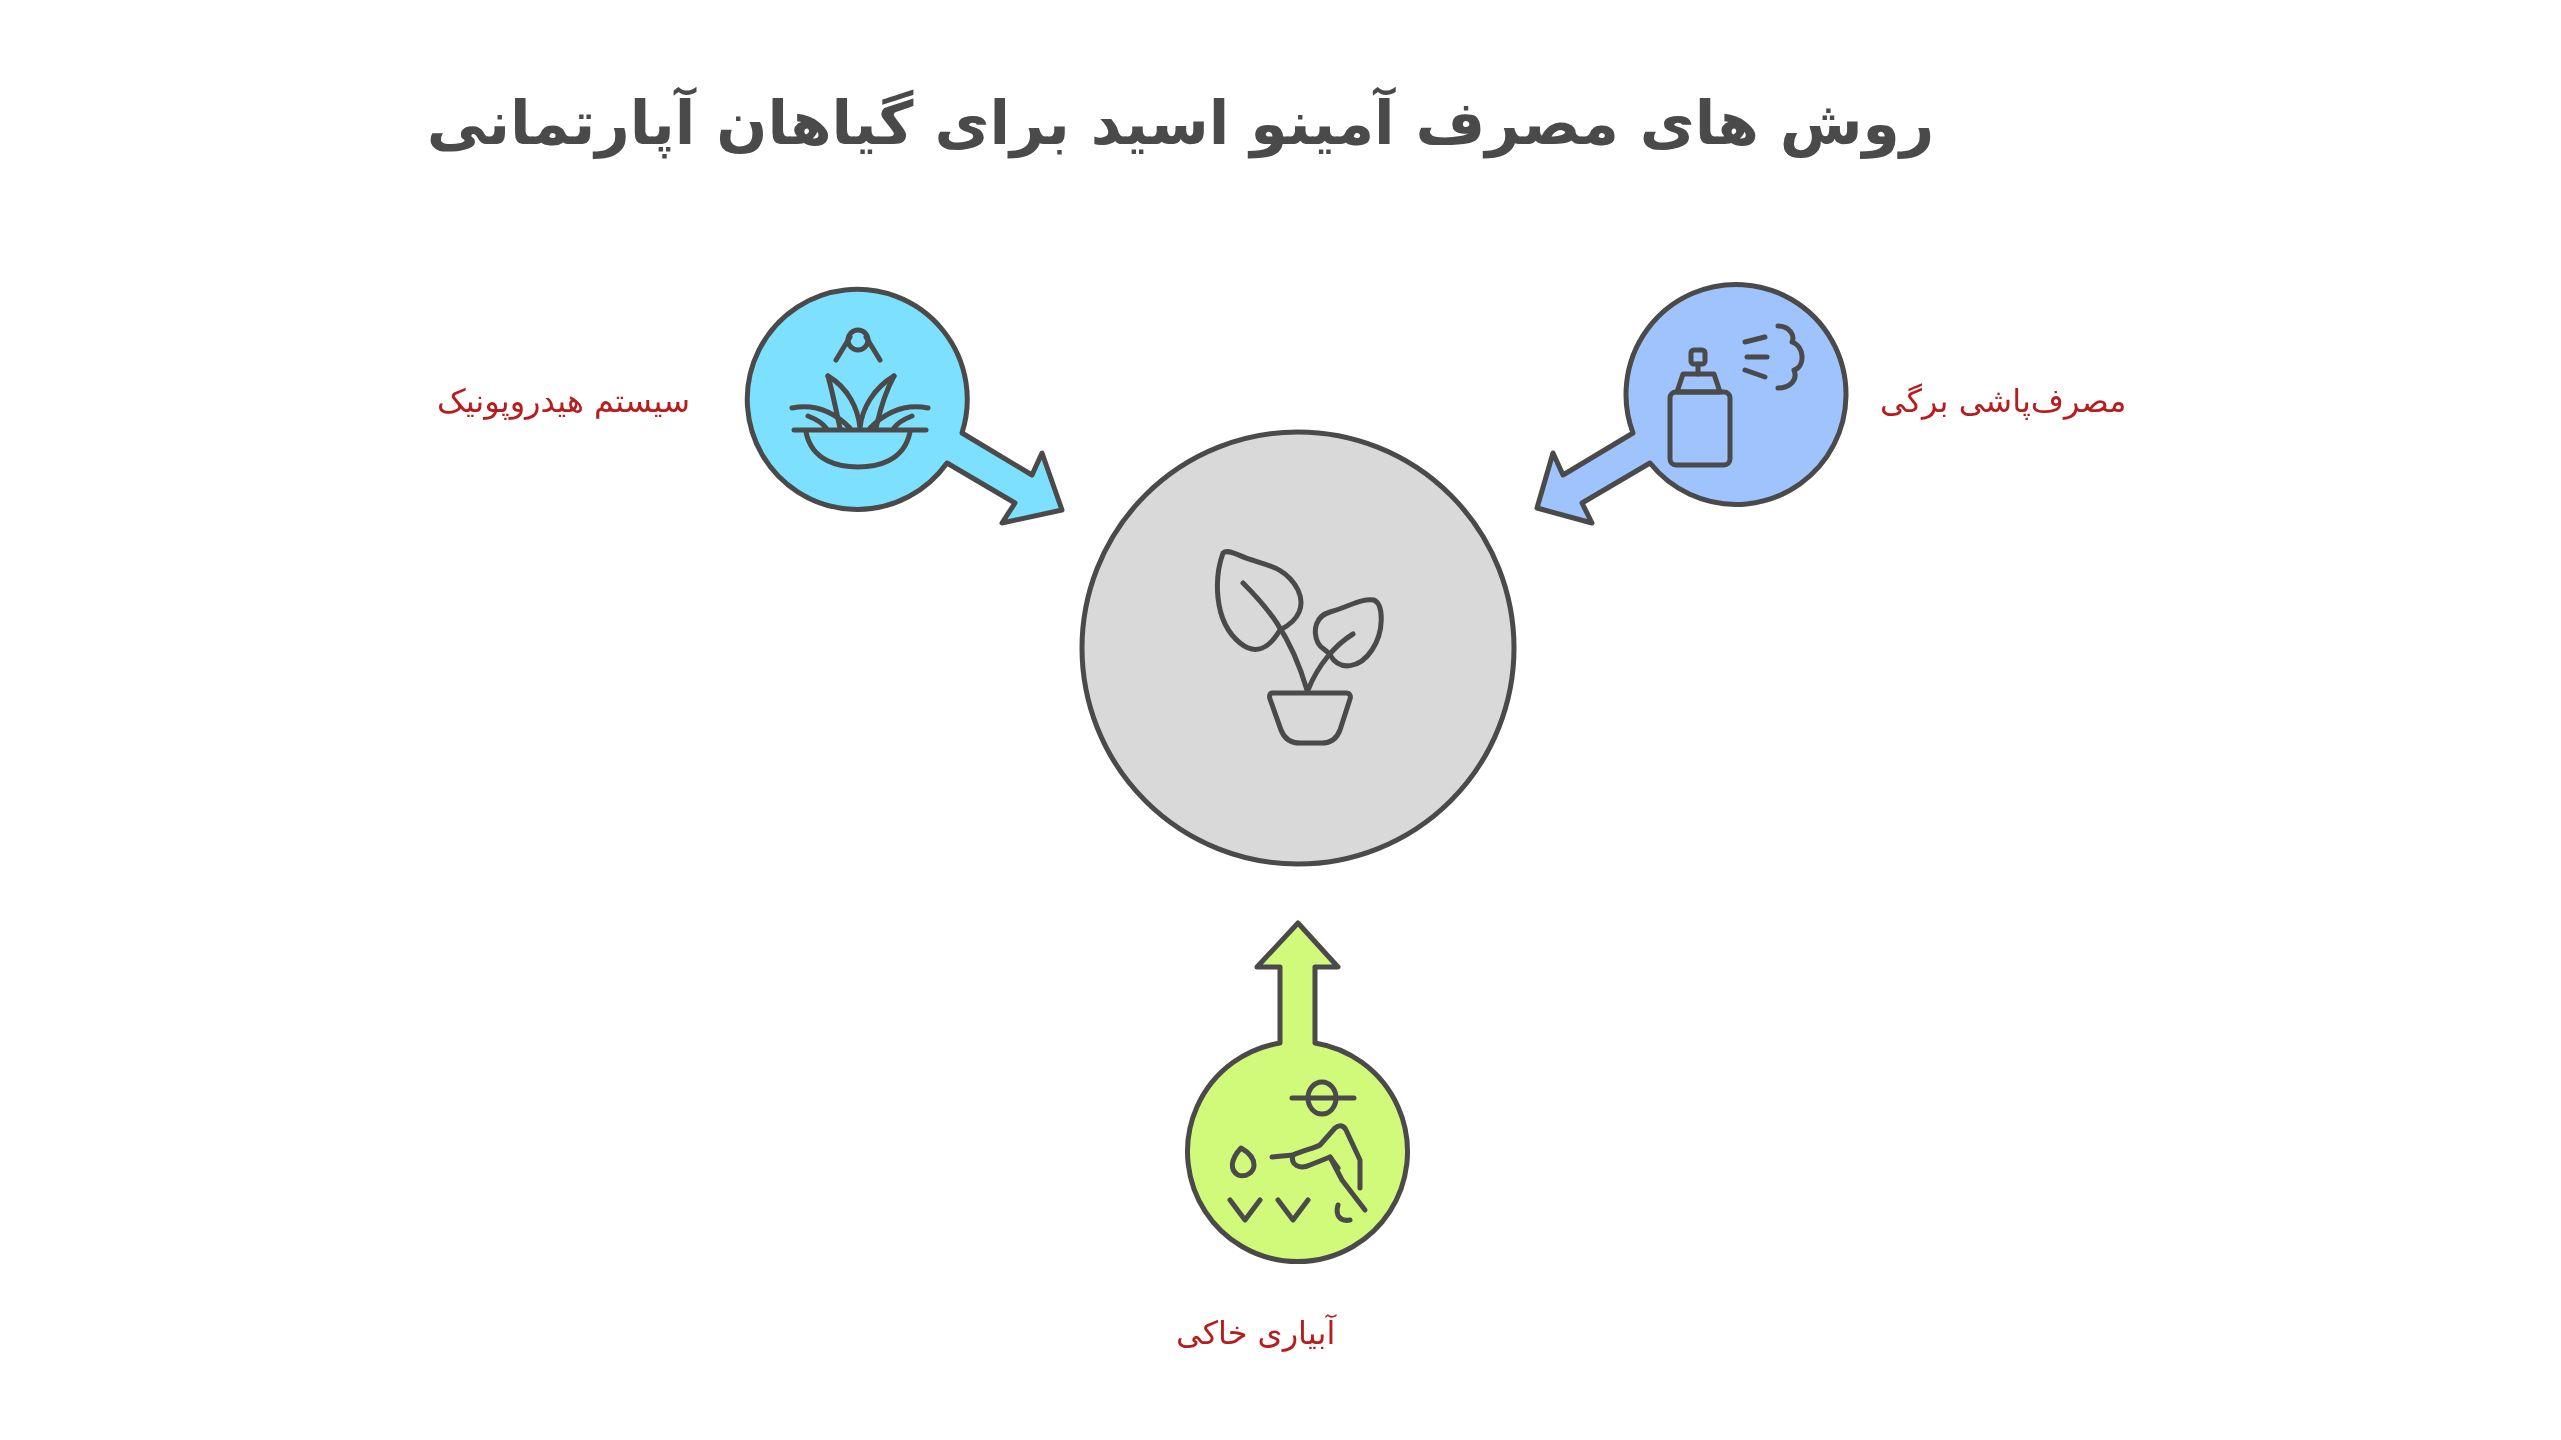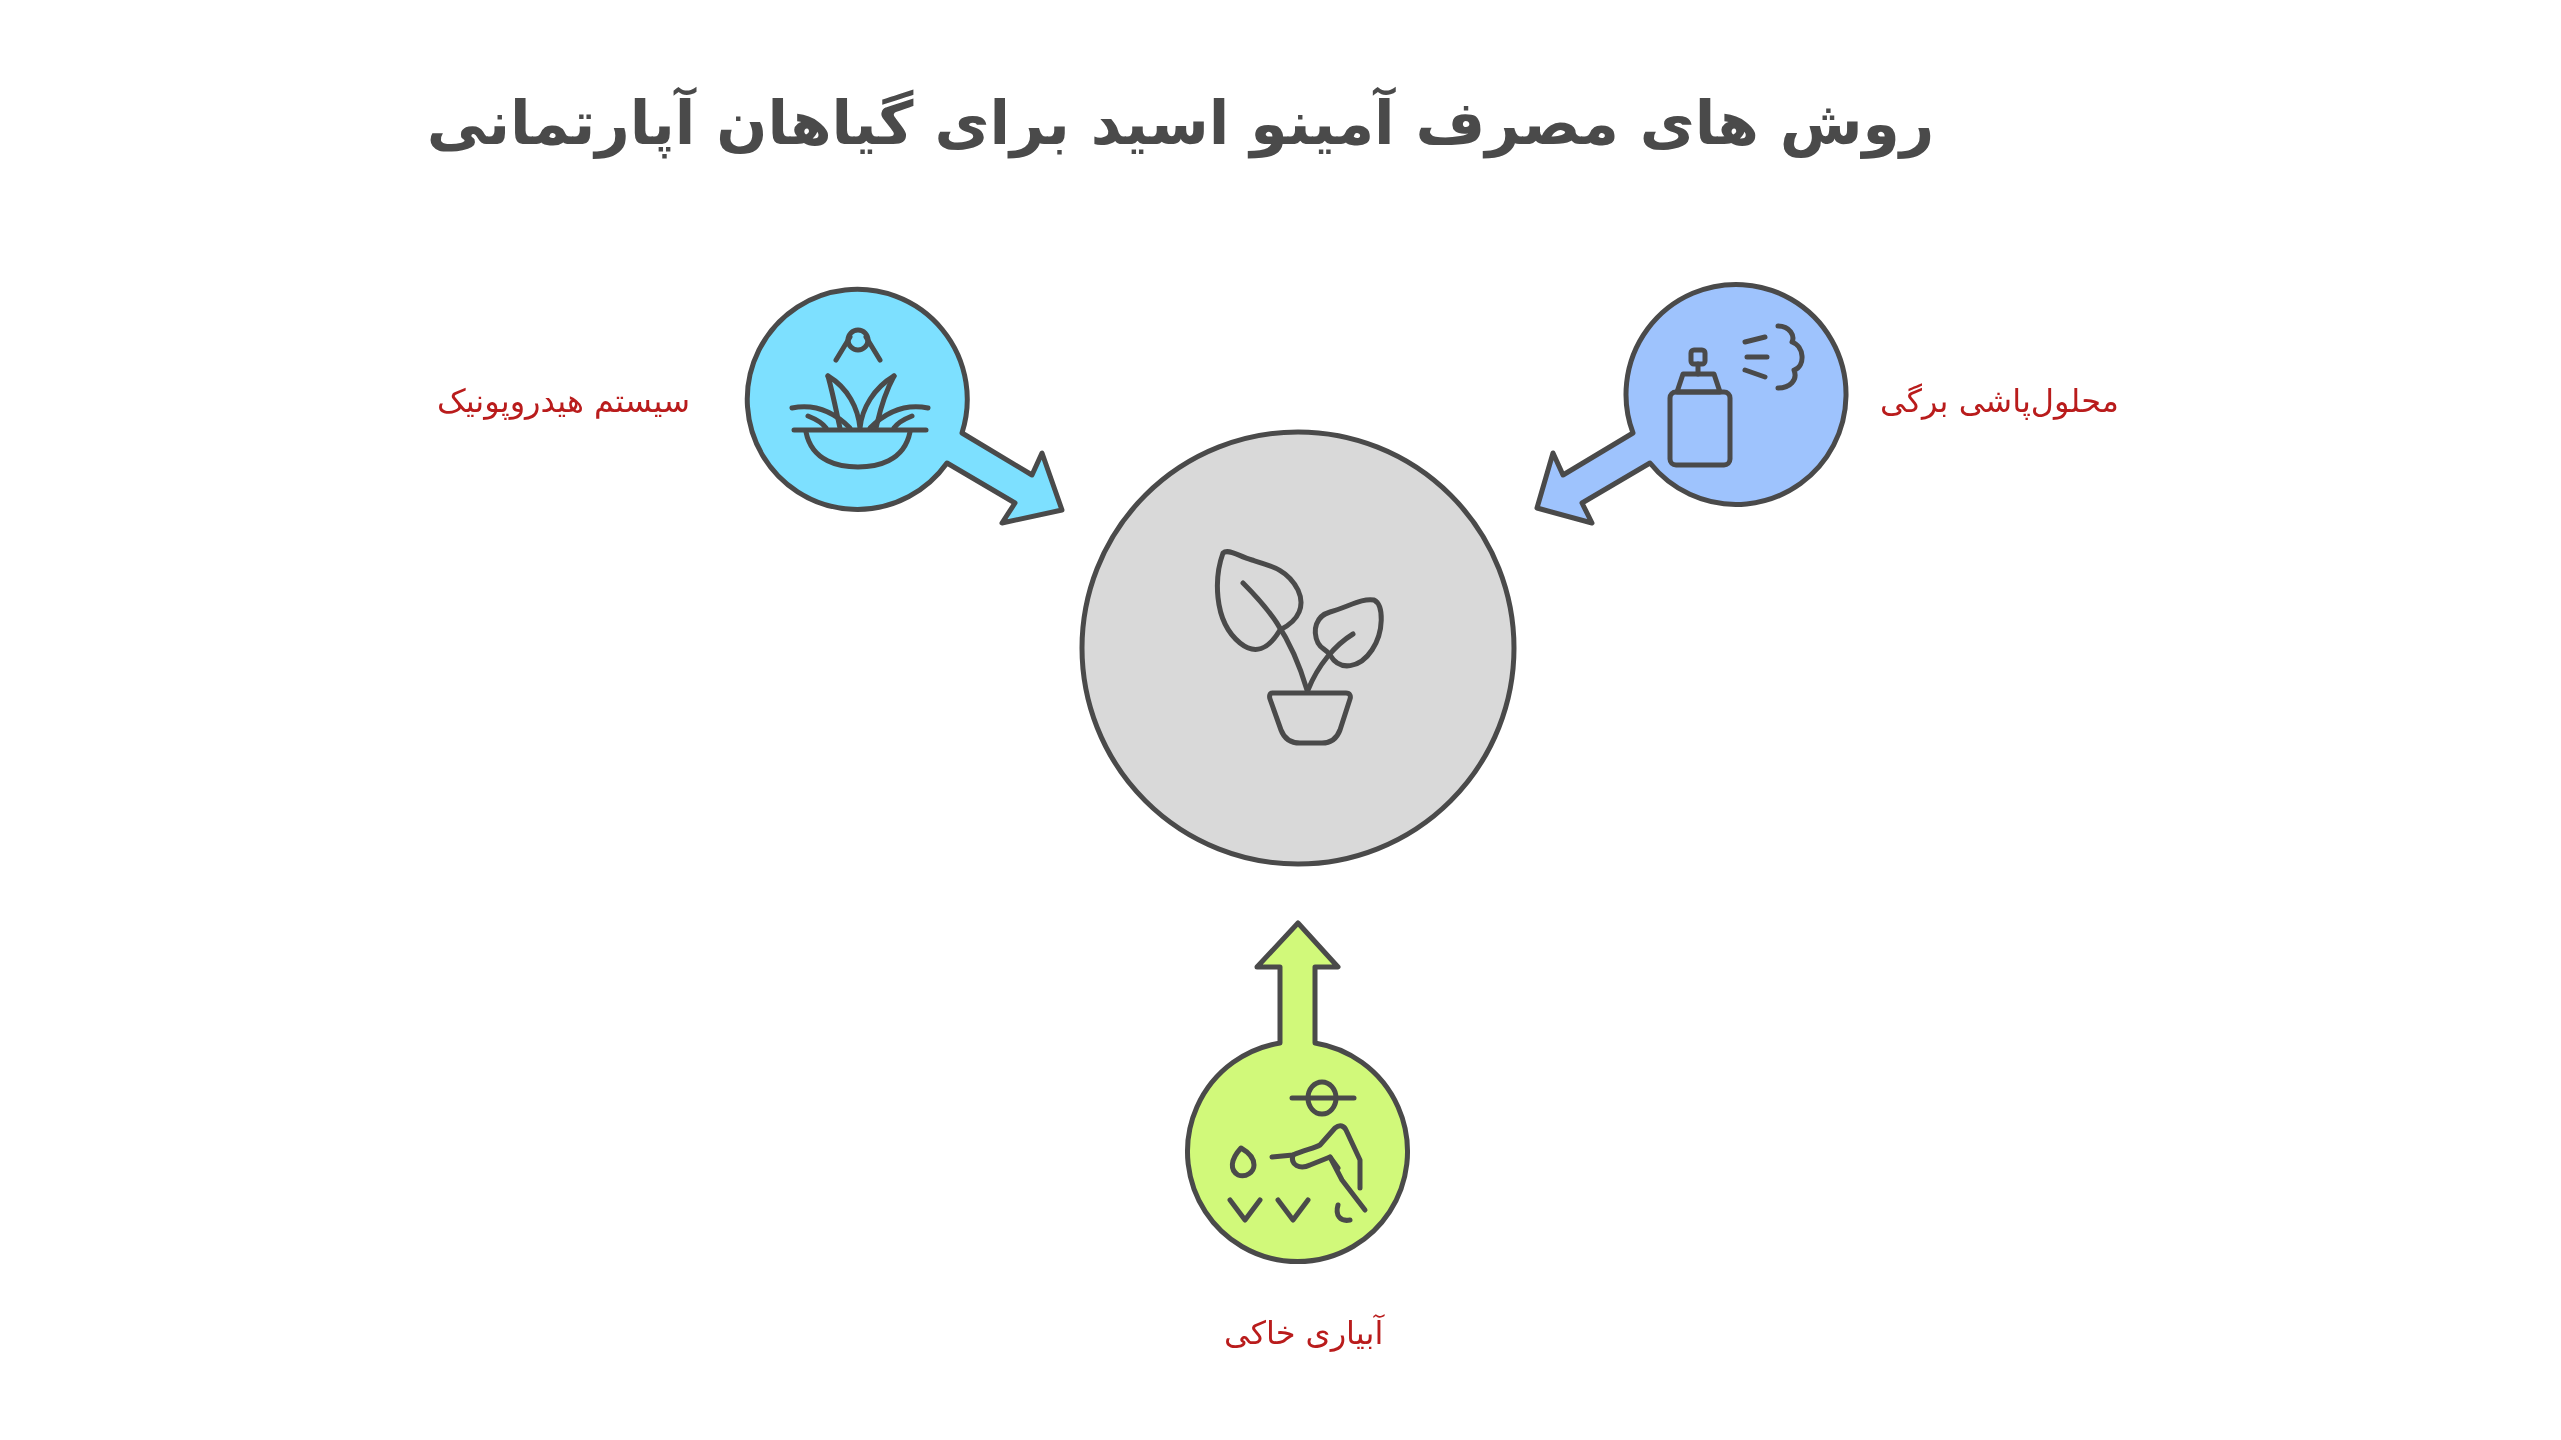--- a/index.html
+++ b/index.html
@@ -67,14 +67,14 @@
       <path d="M1330 1157 L1342 1180 L1365 1210"></path>
       <path d="M1338 1205 C1335 1215 1340 1222 1350 1220"></path>
       <path d="M1241 1148 C1230 1160 1230 1170 1238 1175 C1246 1178 1254 1172 1254 1165 C1254 1158 1248 1152 1241 1148 Z"></path>
       <path d="M1230 1200 L1245 1220 L1260 1200"></path>
       <path d="M1278 1200 L1293 1220 L1308 1200"></path>
     </g>
   </g>
 </svg>
 
 <div class="label" style="left:437px; top:382px;">سیستم هیدروپونیک</div>
-<div class="label" style="left:1880px; top:382px;">محلول‌پاشی برگی</div>
-<div class="label" style="left:1224px; top:1314px;">آبیاری خاکی</div>
+<div class="label" style="left:1880px; top:382px;">مصرف‌پاشی برگی</div>
+<div class="label" style="left:1176px; top:1314px;">آبیاری خاکی</div>
 
 </body></html>

